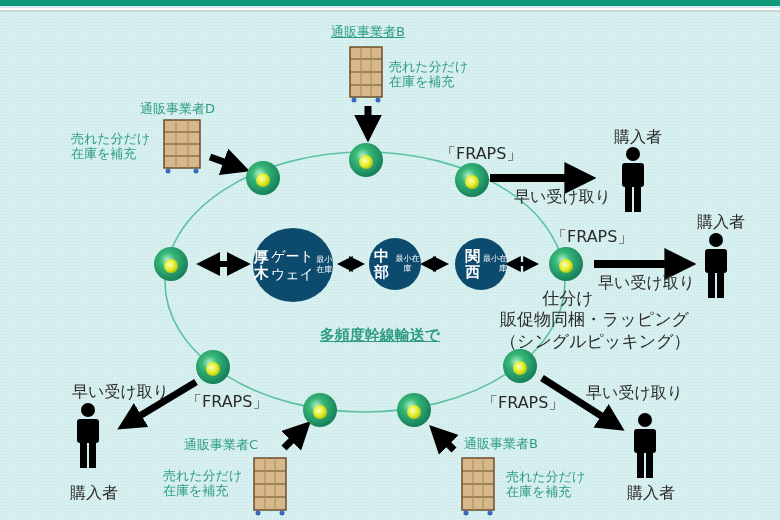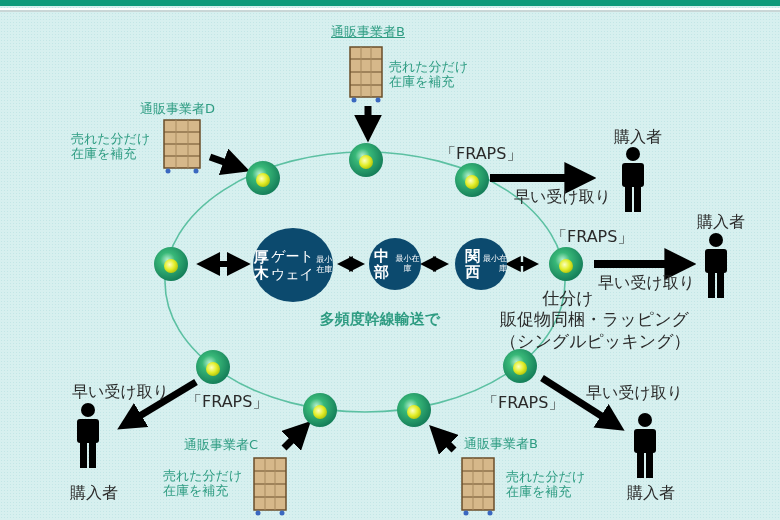--- a/index.html
+++ b/index.html
@@ -183,21 +183,21 @@
 </div>
 <div class="hub" style="left:369px;top:238px;width:52px;height:52px;">
   <span class="n">中部</span>
   <span class="s">最小在庫</span>
 </div>
 <div class="hub" style="left:455px;top:238px;width:52px;height:52px;text-align:right;">
   <span class="n">関西</span>
   <span class="s">最小在庫</span>
 </div>
 
-<div class="t big" style="left:270px;top:310px;width:220px;">
+<div class="t big" style="left:270px;top:326px;width:220px;text-decoration:underline;">
   <div>多頻度幹線輸送で</div>
 </div>
 
 <div class="t green" style="left:140px;top:102px;">通販事業者D</div>
 <div class="t green" style="left:71px;top:132px;">
   <div>売れた分だけ</div>
   <div>在庫を補充</div>
 </div>
 
 <div class="t green" style="left:331px;top:25px;text-decoration:underline;">通販事業者B</div>

